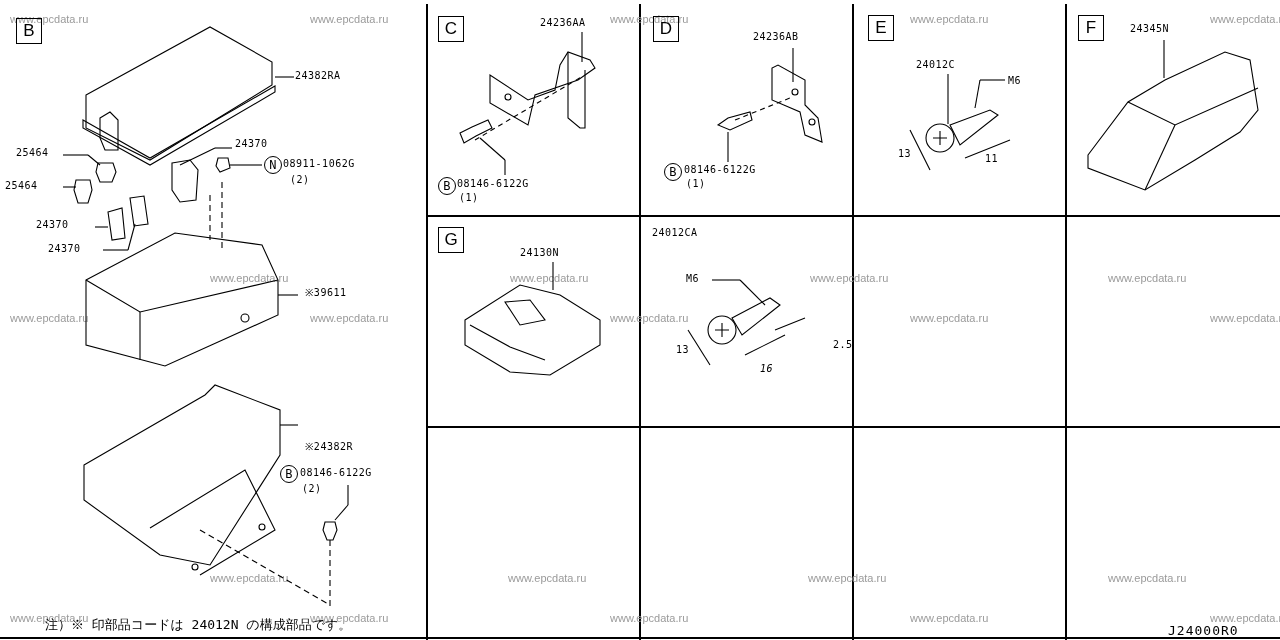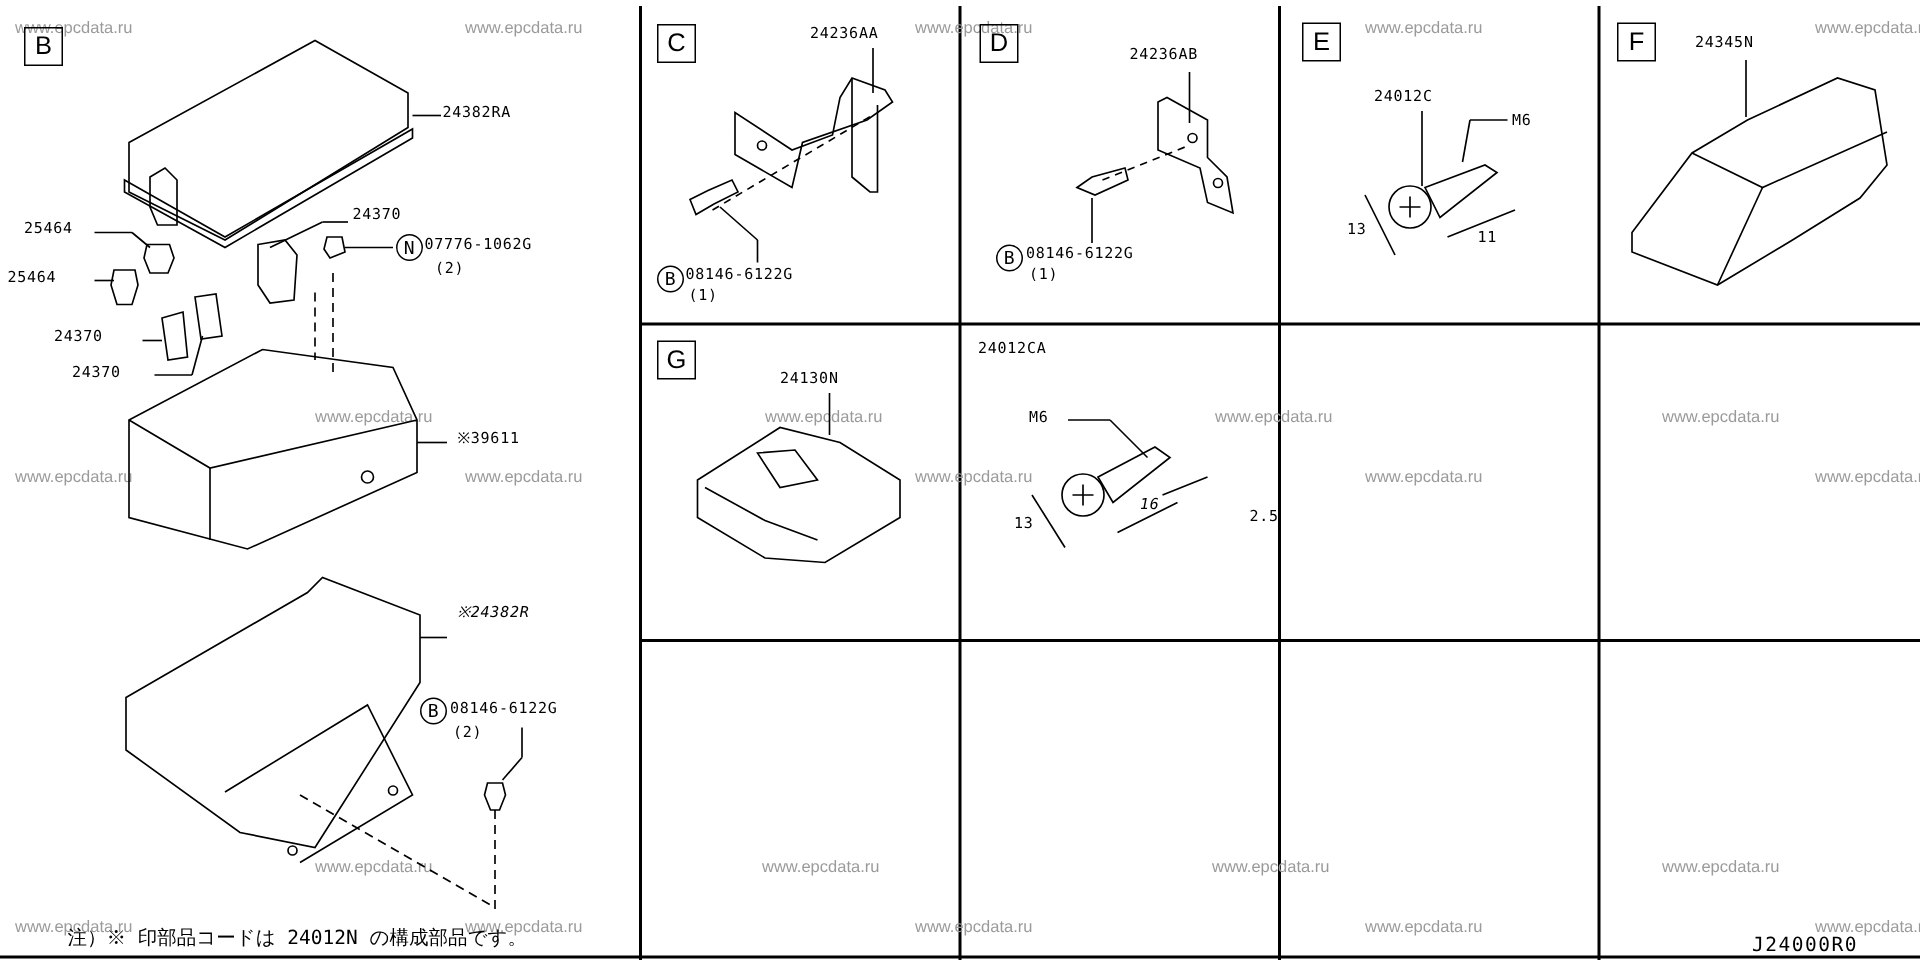--- a/index.html
+++ b/index.html
@@ -137,24 +137,24 @@
 </svg>
 
 <div class="box" style="left:16px;top:18px;">B</div>
 <div class="lbl" style="left:295px;top:71px;">24382RA</div>
 <div class="lbl" style="left:16px;top:148px;">25464</div>
 <div class="lbl" style="left:5px;top:181px;">25464</div>
 <div class="lbl" style="left:235px;top:139px;">24370</div>
 <div class="lbl" style="left:36px;top:220px;">24370</div>
 <div class="lbl" style="left:48px;top:244px;">24370</div>
 <div class="lbl" style="left:264px;top:156px;width:16px;height:16px;border:1px solid #000;border-radius:50%;text-align:center;line-height:16px;font-size:12px;">N</div>
-<div class="lbl" style="left:283px;top:159px;">07776-1062G</div>
+<div class="lbl" style="left:283px;top:159px;">08911-1062G</div>
 <div class="lbl" style="left:290px;top:175px;">(2)</div>
 <div class="lbl" style="left:305px;top:288px;">※39611</div>
-<div class="lbl" style="left:305px;top:404px;font-style:italic;">※24382R</div>
+<div class="lbl" style="left:305px;top:442px;">※24382R</div>
 <div class="lbl" style="left:280px;top:465px;width:16px;height:16px;border:1px solid #000;border-radius:50%;text-align:center;line-height:16px;font-size:12px;">B</div>
 <div class="lbl" style="left:300px;top:468px;">08146-6122G</div>
 <div class="lbl" style="left:302px;top:484px;">(2)</div>
 <div class="note" style="left:45px;top:616px;">注）※ 印部品コードは 24012N の構成部品です。</div>
 
 <div class="box" style="left:438px;top:16px;">C</div>
 <div class="lbl" style="left:540px;top:18px;">24236AA</div>
 <div class="lbl" style="left:438px;top:177px;width:16px;height:16px;border:1px solid #000;border-radius:50%;text-align:center;line-height:16px;font-size:12px;">B</div>
 <div class="lbl" style="left:457px;top:179px;">08146-6122G</div>
 <div class="lbl" style="left:459px;top:193px;">(1)</div>
@@ -173,16 +173,16 @@
 
 <div class="box" style="left:1078px;top:15px;">F</div>
 <div class="lbl" style="left:1130px;top:24px;">24345N</div>
 
 <div class="box" style="left:438px;top:227px;">G</div>
 <div class="lbl" style="left:520px;top:248px;">24130N</div>
 
 <div class="lbl" style="left:652px;top:228px;">24012CA</div>
 <div class="lbl" style="left:686px;top:274px;">M6</div>
 <div class="lbl" style="left:676px;top:345px;">13</div>
-<div class="lbl" style="left:760px;top:332px;font-style:italic;">16</div>
+<div class="lbl" style="left:760px;top:364px;font-style:italic;">16</div>
 <div class="lbl" style="left:833px;top:340px;">2.5</div>
 
 <div class="lbl" style="left:1168px;top:624px;font-size:13px;letter-spacing:1px;">J24000R0</div>
 
 </body></html>

